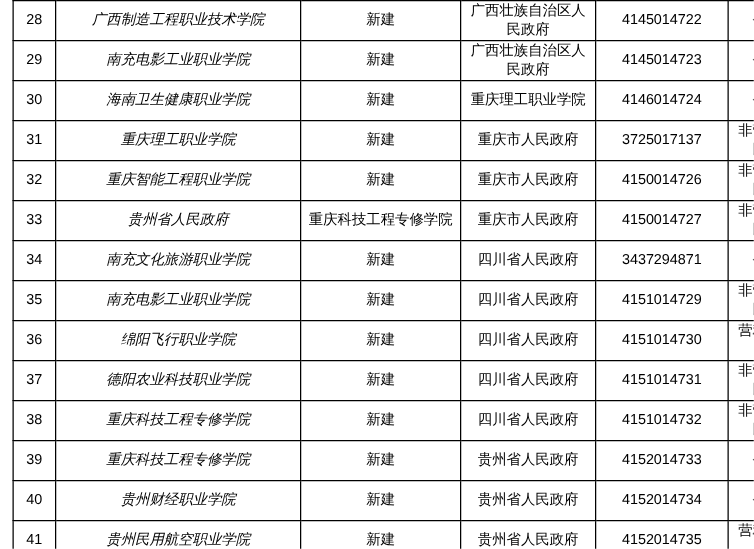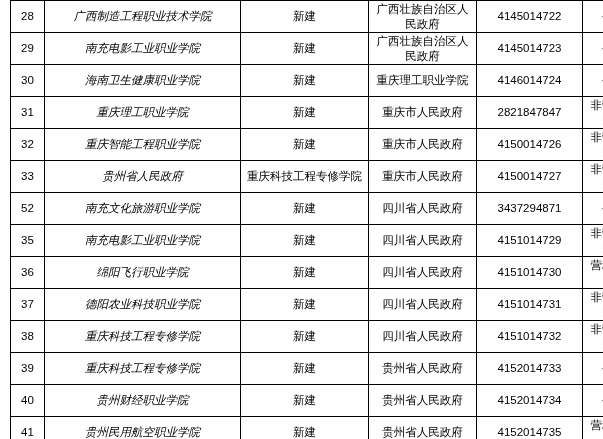--- a/index.html
+++ b/index.html
@@ -77,21 +77,21 @@
         <td class="c-gov">重庆理工职业学院</td>
         <td class="c-code">4146014724</td>
         <td class="c-prop">公办</td>
       </tr>
 
       <tr>
         <td class="c-index">31</td>
         <td class="c-name">重庆理工职业学院</td>
         <td class="c-type">新建</td>
         <td class="c-gov">重庆市人民政府</td>
-        <td class="c-code">2821847847</td>
+        <td class="c-code">3725017137</td>
         <td class="c-prop">非营利性民办</td>
       </tr>
 
       <tr>
         <td class="c-index">32</td>
         <td class="c-name">重庆智能工程职业学院</td>
         <td class="c-type">新建</td>
         <td class="c-gov">重庆市人民政府</td>
         <td class="c-code">4150014726</td>
         <td class="c-prop">非营利性民办</td>
@@ -100,21 +100,21 @@
       <tr>
         <td class="c-index">33</td>
         <td class="c-name">贵州省人民政府</td>
         <td class="c-type">重庆科技工程专修学院</td>
         <td class="c-gov">重庆市人民政府</td>
         <td class="c-code">4150014727</td>
         <td class="c-prop">非营利性民办</td>
       </tr>
 
       <tr>
-        <td class="c-index">52</td>
+        <td class="c-index">34</td>
         <td class="c-name">南充文化旅游职业学院</td>
         <td class="c-type">新建</td>
         <td class="c-gov">四川省人民政府</td>
         <td class="c-code">3437294871</td>
         <td class="c-prop">公办</td>
       </tr>
 
       <tr>
         <td class="c-index">35</td>
         <td class="c-name">南充电影工业职业学院</td>

